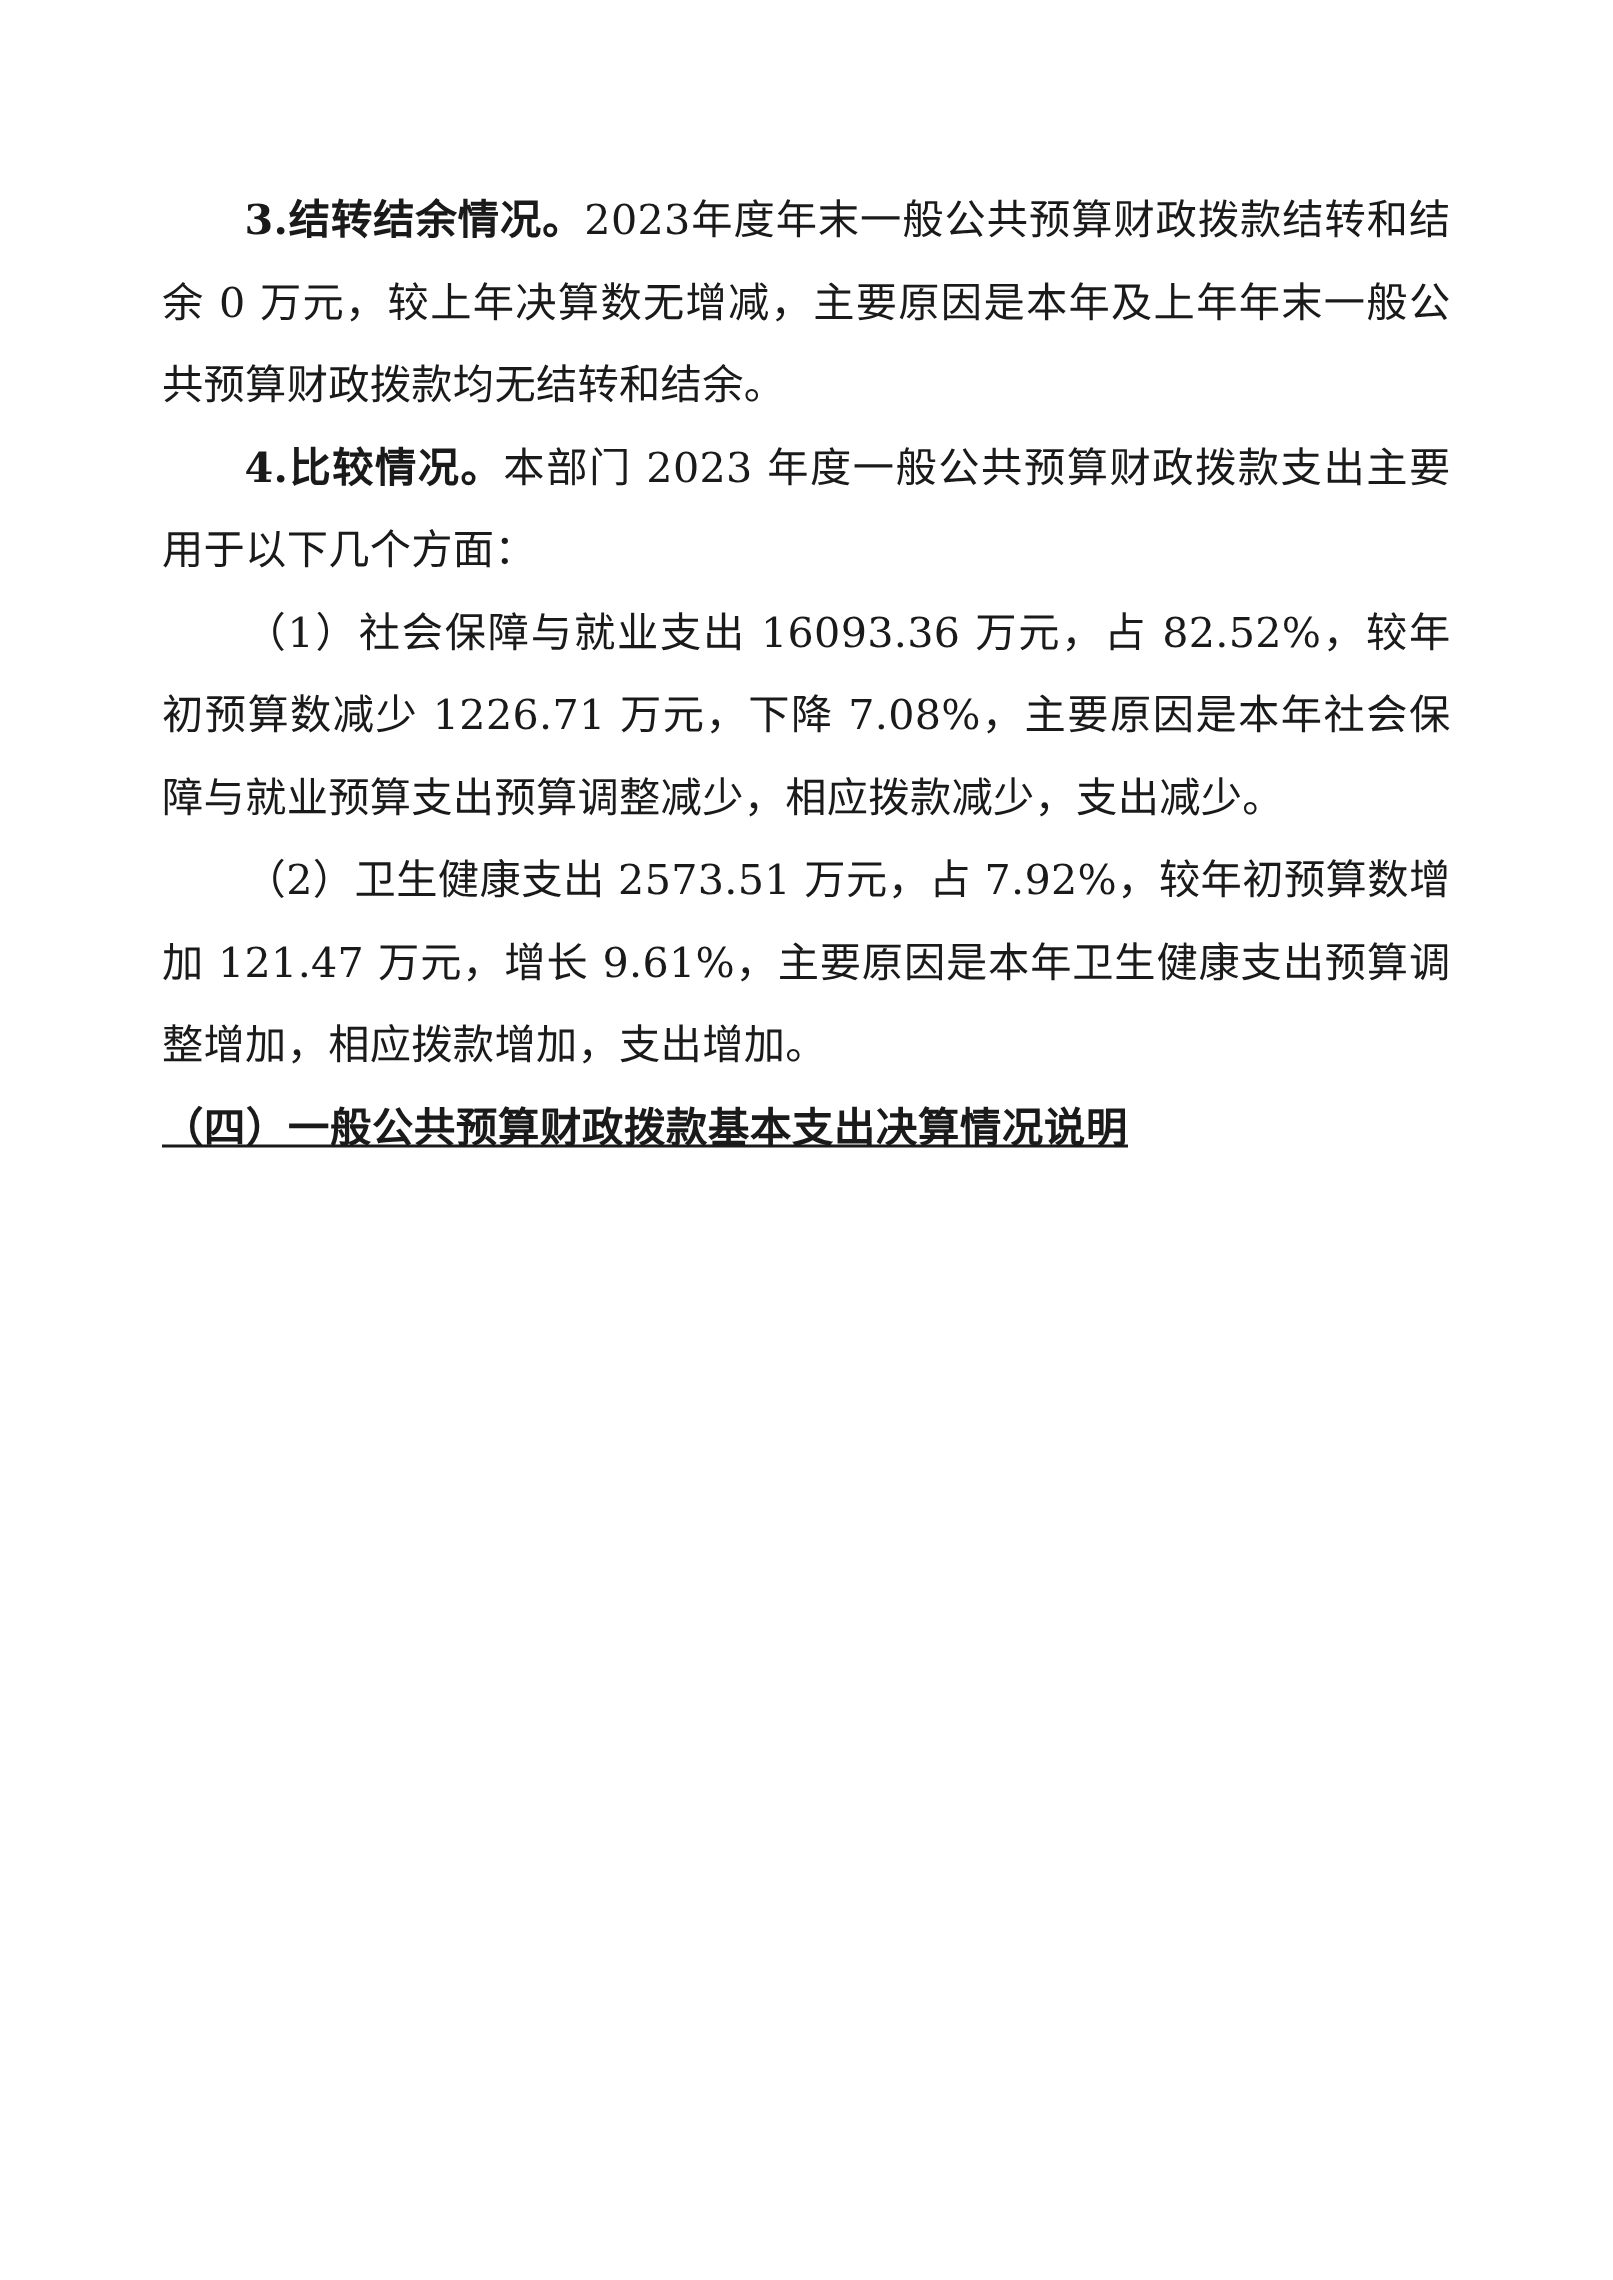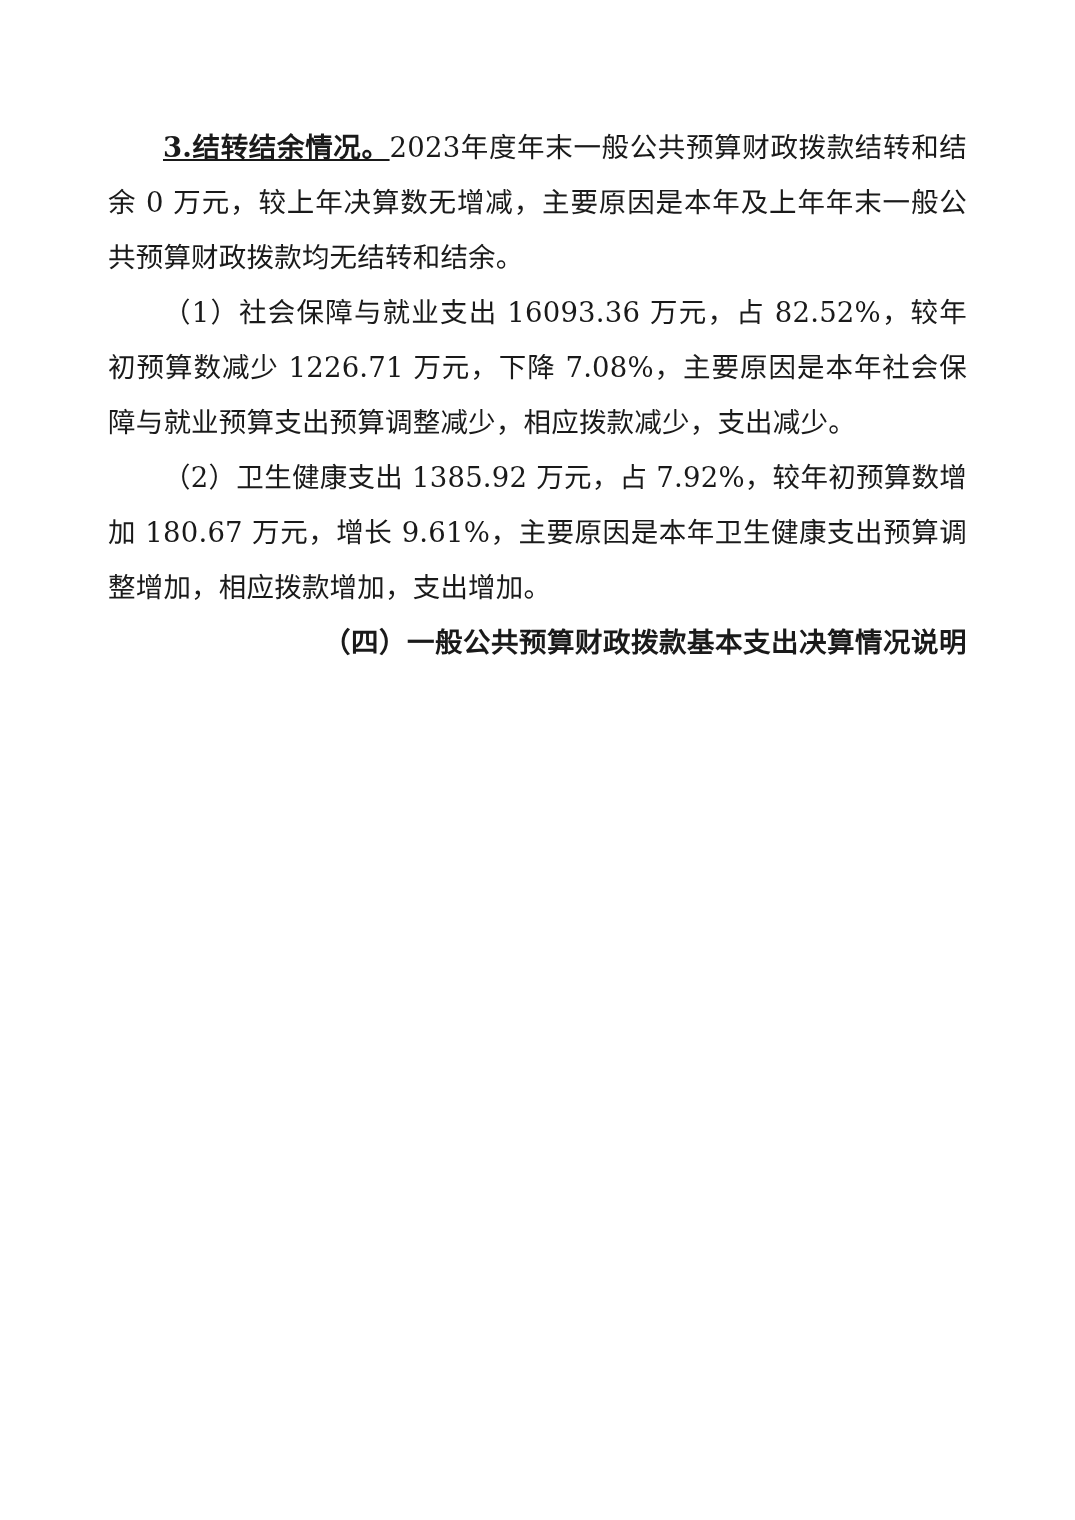--- a/index.html
+++ b/index.html
@@ -32,40 +32,41 @@
   p.para {
     margin: 0;
     text-indent: 2em;
     font-weight: 400;
   }
   p.para.heading-para {
     text-indent: 2em;
   }
   p.center-heading {
     margin: 0;
-    text-align: right;
+    text-align: left;
     font-weight: 700;
     letter-spacing: 0.5px;
+    text-decoration: underline;
   }
   .bold-lead {
     font-weight: 700;
-    text-decoration: underline;
   }
 </style>
 </head>
 <body>
 
 <div class="page">
   <div class="doc-body">
 
     <p class="para heading-para"><span class="bold-lead">3.结转结余情况。</span><span>2023年度年末一般公共预算财政拨款结转和结余 0 万元，较上年决算数无增减，主要原因是本年及上年年末一般公共预算财政拨款均无结转和结余。</span></p>
 
+    <p class="para heading-para"><span class="bold-lead">4.比较情况。</span><span>本部门 2023 年度一般公共预算财政拨款支出主要用于以下几个方面：</span></p>
 
     <p class="para">（1）社会保障与就业支出 16093.36 万元，占 82.52%，较年初预算数减少 1226.71 万元，下降 7.08%，主要原因是本年社会保障与就业预算支出预算调整减少，相应拨款减少，支出减少。</p>
 
-    <p class="para">（2）卫生健康支出 1385.92 万元，占 7.92%，较年初预算数增加 180.67 万元，增长 9.61%，主要原因是本年卫生健康支出预算调整增加，相应拨款增加，支出增加。</p>
+    <p class="para">（2）卫生健康支出 2573.51 万元，占 7.92%，较年初预算数增加 121.47 万元，增长 9.61%，主要原因是本年卫生健康支出预算调整增加，相应拨款增加，支出增加。</p>
 
 
     <p class="center-heading">（四）一般公共预算财政拨款基本支出决算情况说明</p>
 
 
   </div>
 </div>
 
 </body></html>

